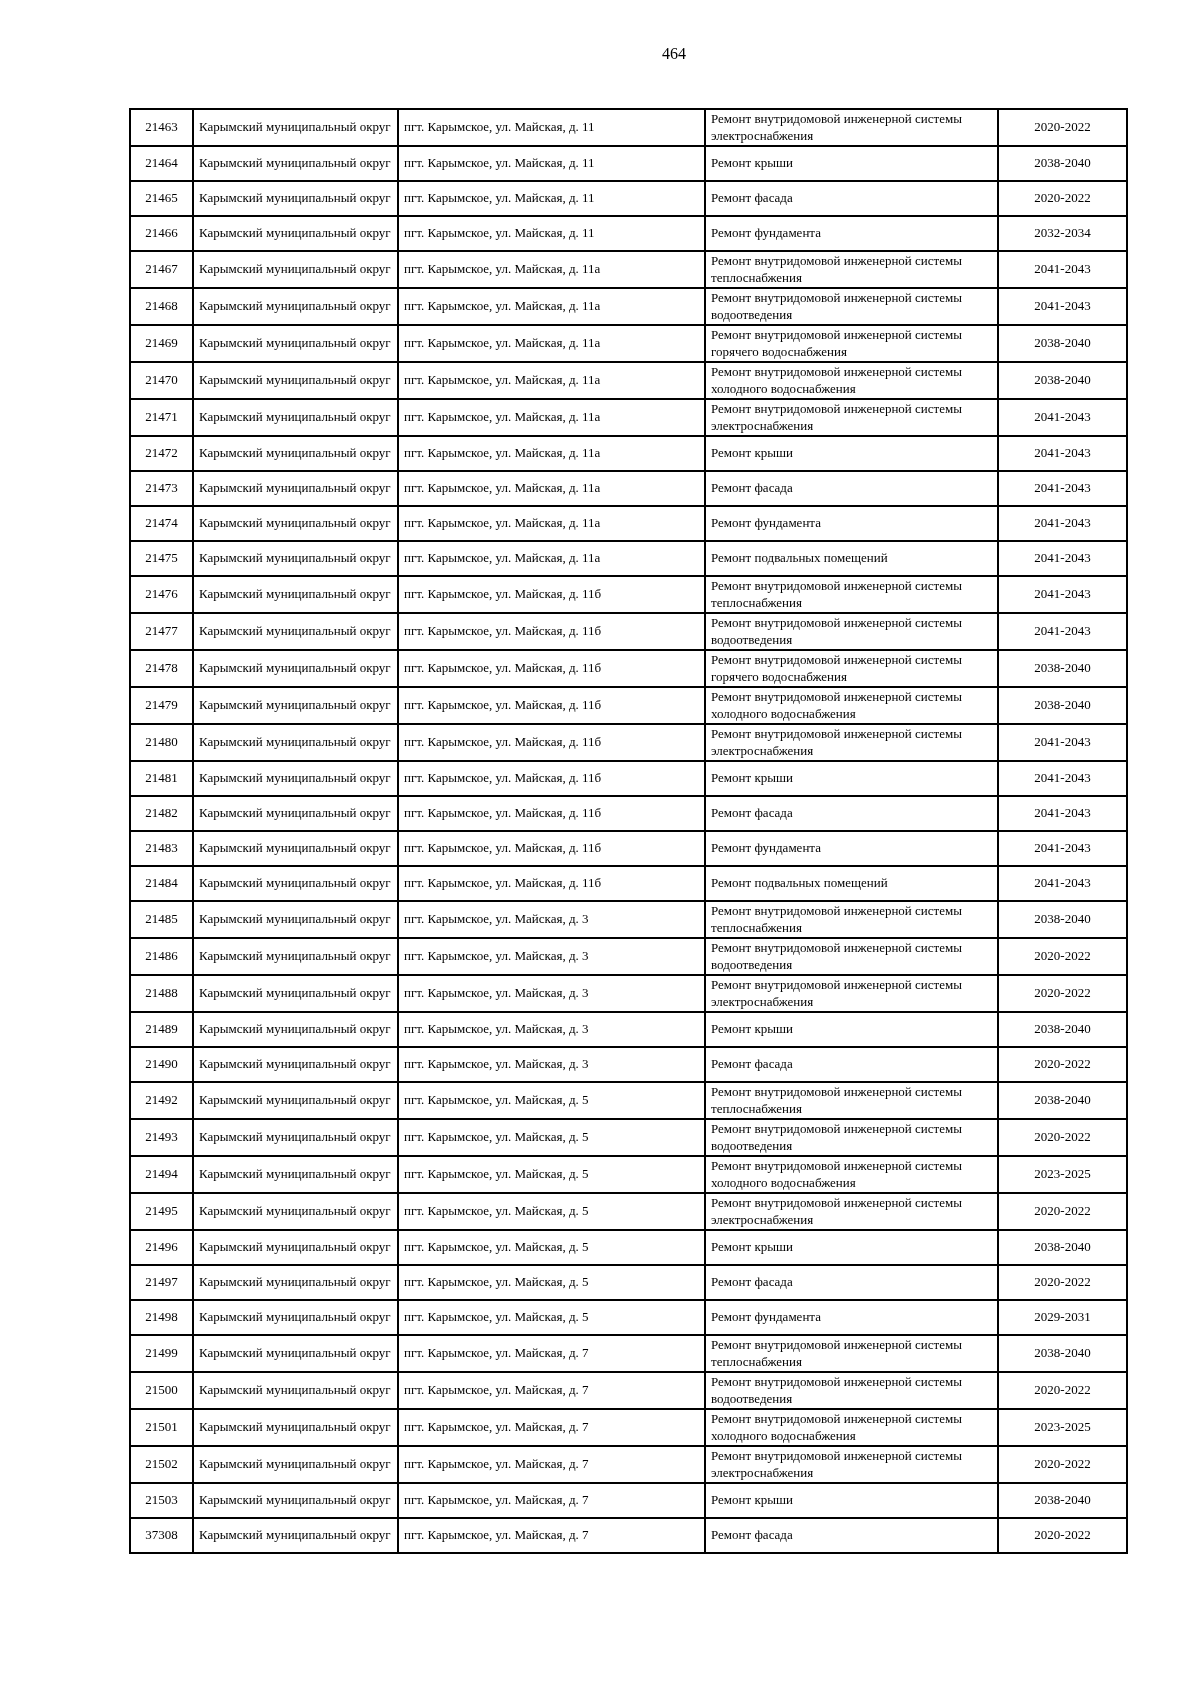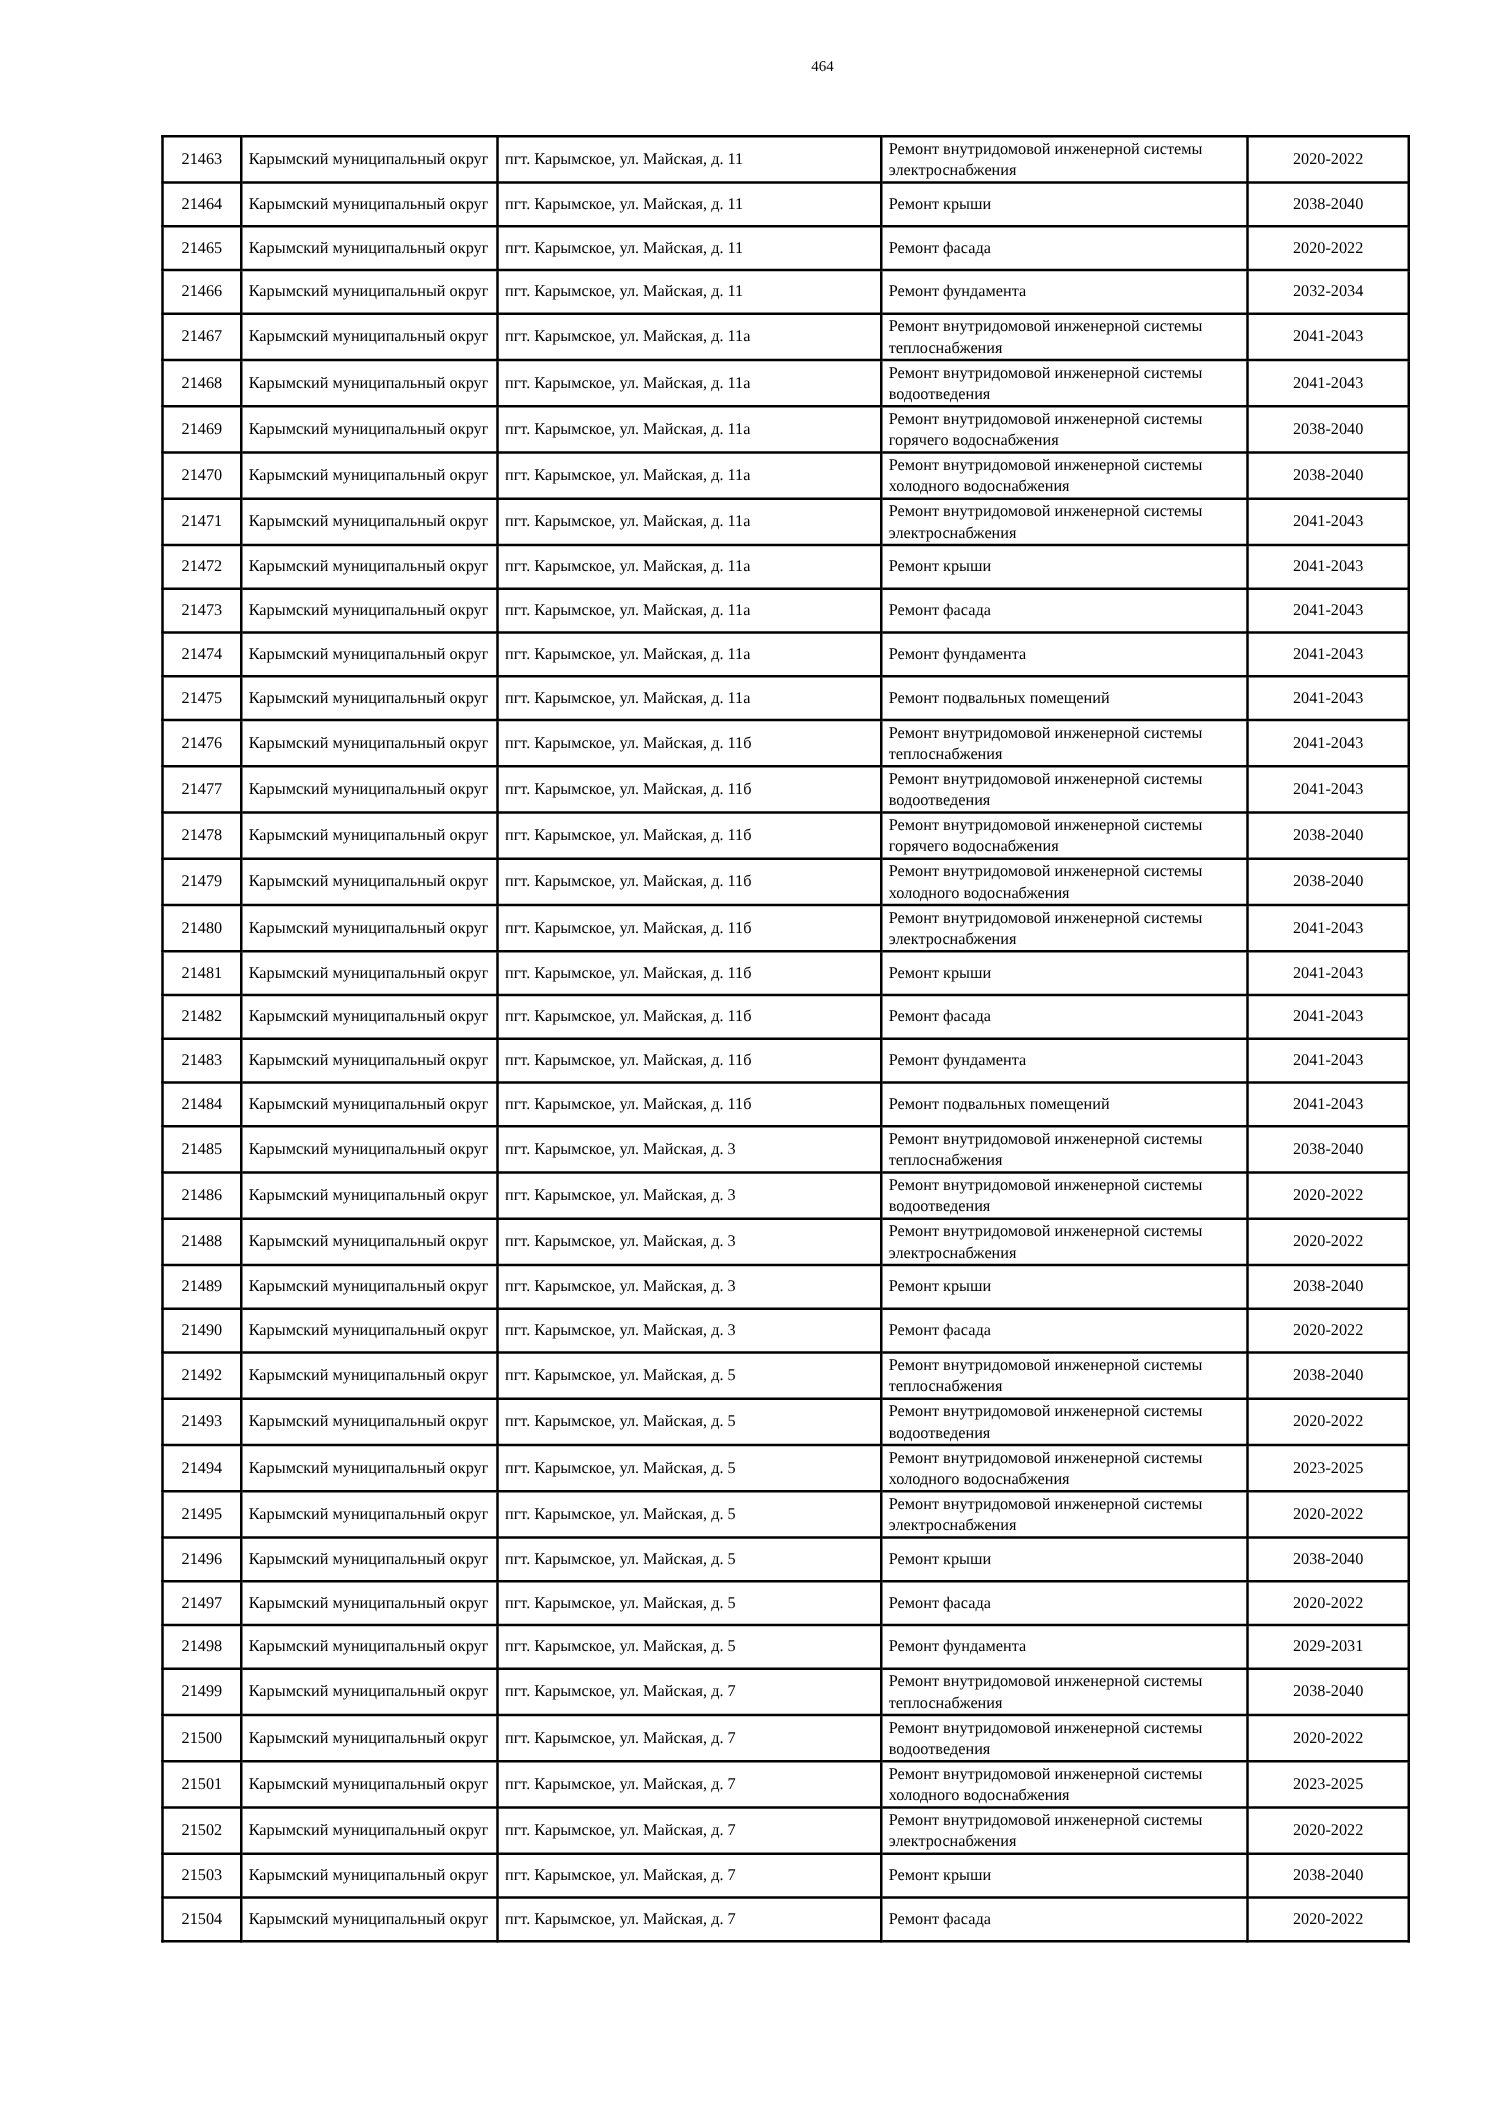--- a/index.html
+++ b/index.html
@@ -11,23 +11,23 @@
     position: relative;
     width: 1200px;
     height: 1697px;
     font-family: "Liberation Serif", serif;
     color: #000000;
     overflow: hidden;
   }
   .page-number {
     position: absolute;
     top: 44px;
-    left: 658px;
+    left: 674px;
     transform: translateX(-50%);
-    font-size: 12px;
+    font-size: 16px;
     line-height: 19px;
   }
   table.repair-table {
     position: absolute;
     left: 129px;
     top: 108px;
     width: 997px;
     border-collapse: collapse;
     table-layout: fixed;
     padding-left: 22px;
@@ -335,20 +335,20 @@
         <td class="col-years">2020-2022</td>
       </tr>
       <tr>
         <td class="col-id">21503</td>
         <td class="col-municipality">Карымский муниципальный округ</td>
         <td class="col-address">пгт. Карымское, ул. Майская, д. 7</td>
         <td class="col-work">Ремонт крыши</td>
         <td class="col-years">2038-2040</td>
       </tr>
       <tr>
-        <td class="col-id">21504</td>
+        <td class="col-id">37308</td>
         <td class="col-municipality">Карымский муниципальный округ</td>
         <td class="col-address">пгт. Карымское, ул. Майская, д. 7</td>
         <td class="col-work">Ремонт фасада</td>
         <td class="col-years">2020-2022</td>
       </tr>
     </tbody>
 </table>
 
 </body></html>

